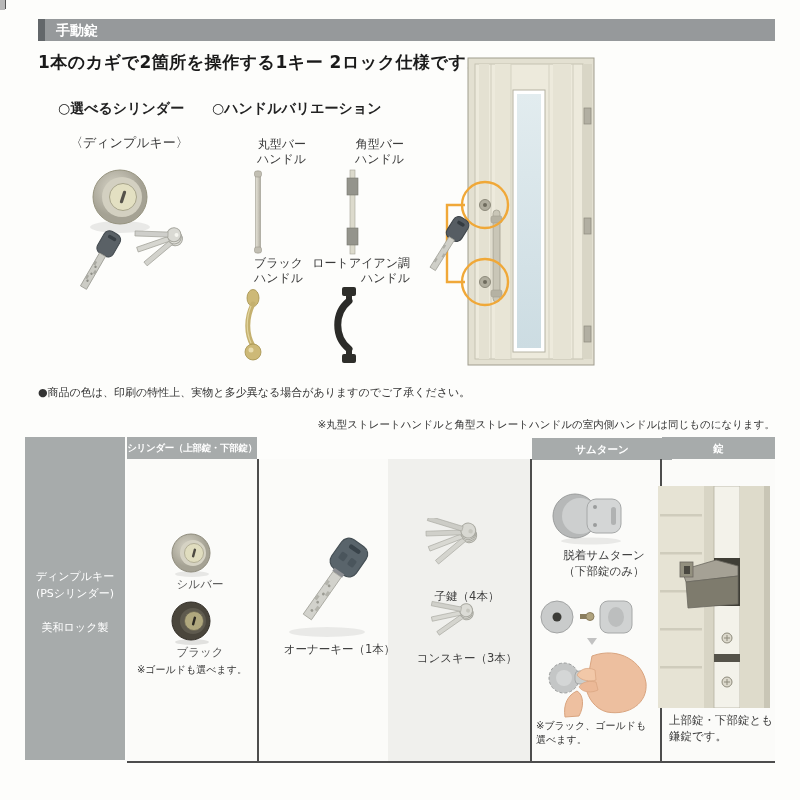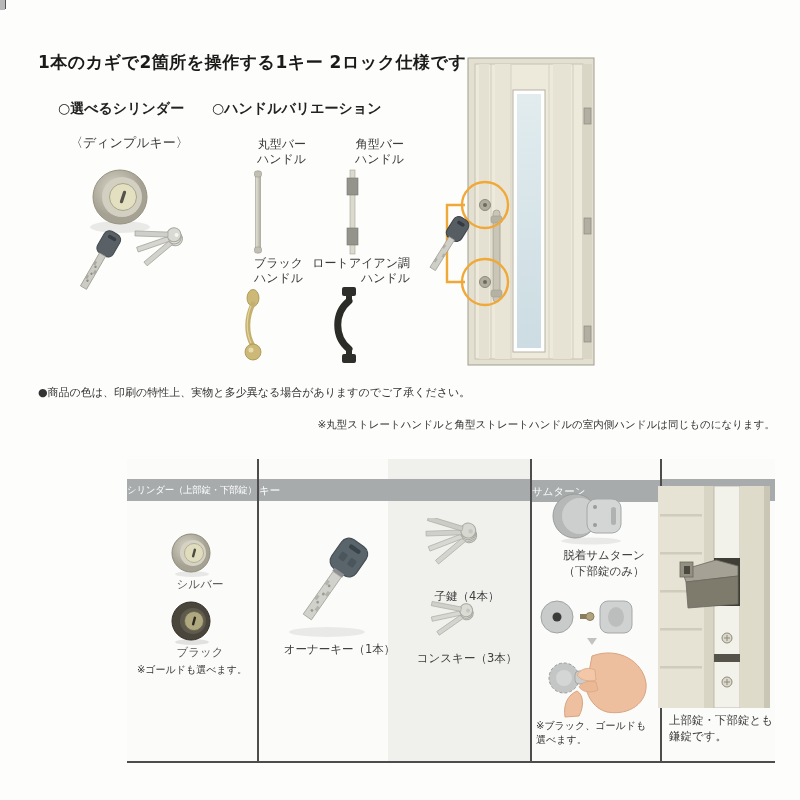--- a/index.html
+++ b/index.html
@@ -9,35 +9,39 @@
   .preline{white-space:pre-line;}
   .ctr{text-align:center;}
   .tagbar{background:#96999b;color:#fff;font-weight:bold;font-size:14px;line-height:22px;}
   .tagcap{background:#63676a;}
   .headline{font-size:17px;font-weight:bold;color:#1a1a1a;letter-spacing:0.5px;}
   .sec-title{font-size:14px;font-weight:bold;color:#222;}
   .sub{font-size:13px;color:#3a3a3a;}
   .lbl{font-size:12px;color:#3a3a3a;line-height:15px;text-align:right;}
   .note{font-size:11px;color:#333;}
   .note-sm{font-size:10.5px;color:#333;}
-  .th{background:#a7abab;color:#fff;font-size:10.5px;line-height:22px;text-align:left;
-      font-weight:normal;overflow:hidden;white-space:nowrap;margin-top:42px;}
+  .th{background:#a7abab;color:#fff;font-size:10.5px;line-height:22px;text-align:center;
+      font-weight:bold;overflow:hidden;white-space:nowrap;}
   .rowlabel{color:#fff;font-size:11px;line-height:17px;text-align:center;}
   .cell-lbl{font-size:11.5px;color:#3c3c3c;line-height:16px;padding-left:8px;}
   .muted{color:#5a5a5a;}
   svg{display:block;}
 </style>
 </head>
 <body>
 
 <div id="canvas">
 
   <div class="abs" style="left:0;top:17;width:6px;height:9px;background:#555;"></div>
   <div class="abs" style="left:0;top:393;width:5px;height:10px;background:#b8b8b8;"></div>
 
+  <div class="abs tagbar" style="left:38px;top:19px;width:737px;height:22px;">
+    <div class="abs tagcap" style="left:0;top:0;width:7px;height:22px;"></div>
+    <div class="abs" style="left:18px;top:0;">手動錠</div>
+  </div>
 
   <div class="abs headline" style="left:38px;top:51px;">1本のカギで2箇所を操作する1キー 2ロック仕様です。</div>
 
   <div class="abs sec-title" style="left:58px;top:100px;">○選べるシリンダー</div>
   <div class="abs sub" style="left:70px;top:134px;">〈ディンプルキー〉</div>
 
   <div class="abs" style="left:52px;top:155px;">
     <svg width="155" height="150" viewBox="0 0 155 150">
       <defs>
         <radialGradient id="cylg" cx="40%" cy="35%">
@@ -190,24 +194,29 @@
     </svg>
   </div>
 
   <div class="abs note" style="left:38px;top:385px;">●商品の色は、印刷の特性上、実物と多少異なる場合がありますのでご了承ください。</div>
   <div class="abs note-sm" style="left:300px;top:418px;width:475px;text-align:right;">※丸型ストレートハンドルと角型ストレートハンドルの室内側ハンドルは同じものになります。</div>
 
   <div class="abs" style="left:127px;top:459px;width:648px;height:303px;background:#fbfbf9;"></div>
   <div class="abs" style="left:388px;top:459px;width:142px;height:303px;background:#f0f0ed;"></div>
 
   <div class="abs th" style="left:127px;top:437px;width:130px;height:22px;font-size:9.5px;letter-spacing:-0.3px;">シリンダー（上部錠・下部錠）</div>
-  <div class="abs th" style="left:259px;top:437px;width:271px;height:22px;">キー</div>
   <div class="abs th" style="left:532px;top:438px;width:140px;height:22px;">サムターン</div>
   <div class="abs th" style="left:662px;top:437px;width:113px;height:22px;">錠</div>
 
+  <div class="abs" style="left:25px;top:437px;width:100px;height:323px;background:#a7abab;">
+    <div class="abs rowlabel preline" style="left:0;top:131px;width:100px;">ディンプルキー
+(PSシリンダー)
+
+美和ロック製</div>
+  </div>
 
   <div class="abs" style="left:257px;top:459px;width:2px;height:303px;background:#4d4d4d;"></div>
   <div class="abs" style="left:530px;top:459px;width:2px;height:303px;background:#4d4d4d;"></div>
   <div class="abs" style="left:660px;top:459px;width:2px;height:303px;background:#4d4d4d;"></div>
   <div class="abs" style="left:127px;top:761px;width:648px;height:2px;background:#4d4d4d;"></div>
 
   <div class="abs" style="left:164px;top:530px;">
     <svg width="56" height="48" viewBox="0 0 56 48">
       <ellipse cx="28" cy="44" rx="17" ry="3" fill="#000" opacity="0.08"></ellipse>
       <circle cx="27" cy="23" r="19" fill="url(#cylg)" stroke="#8e8b7c"></circle>

